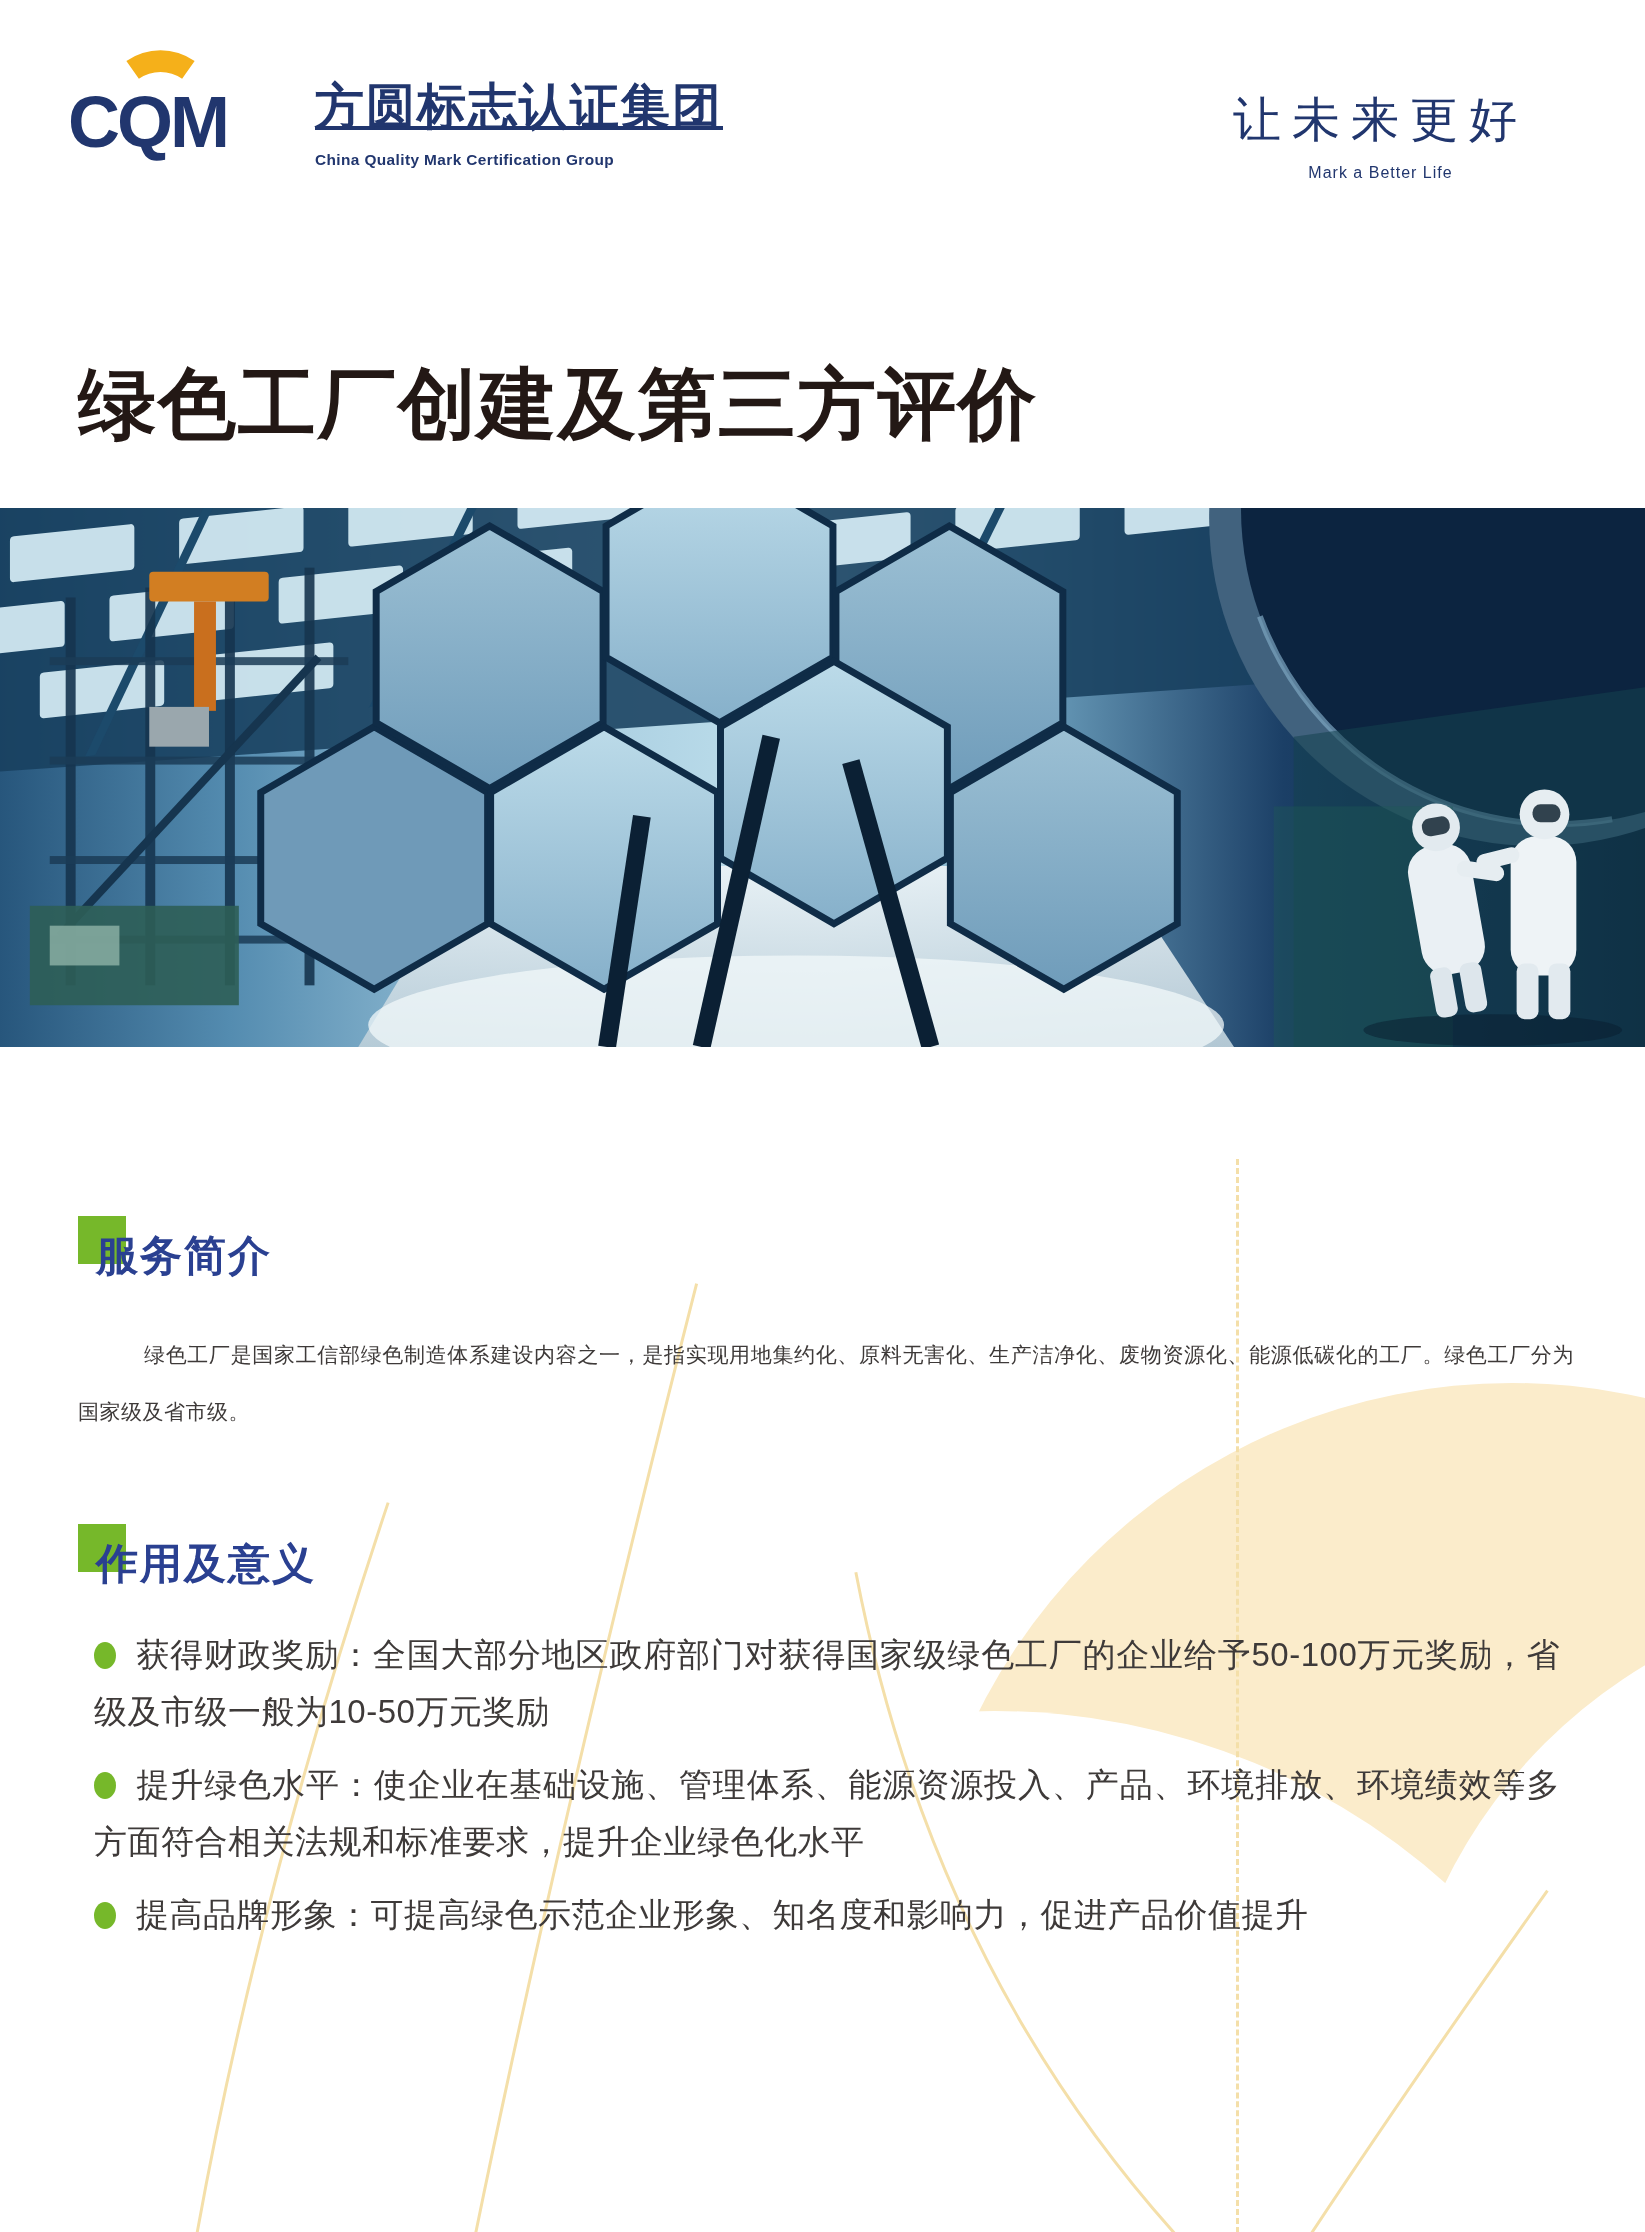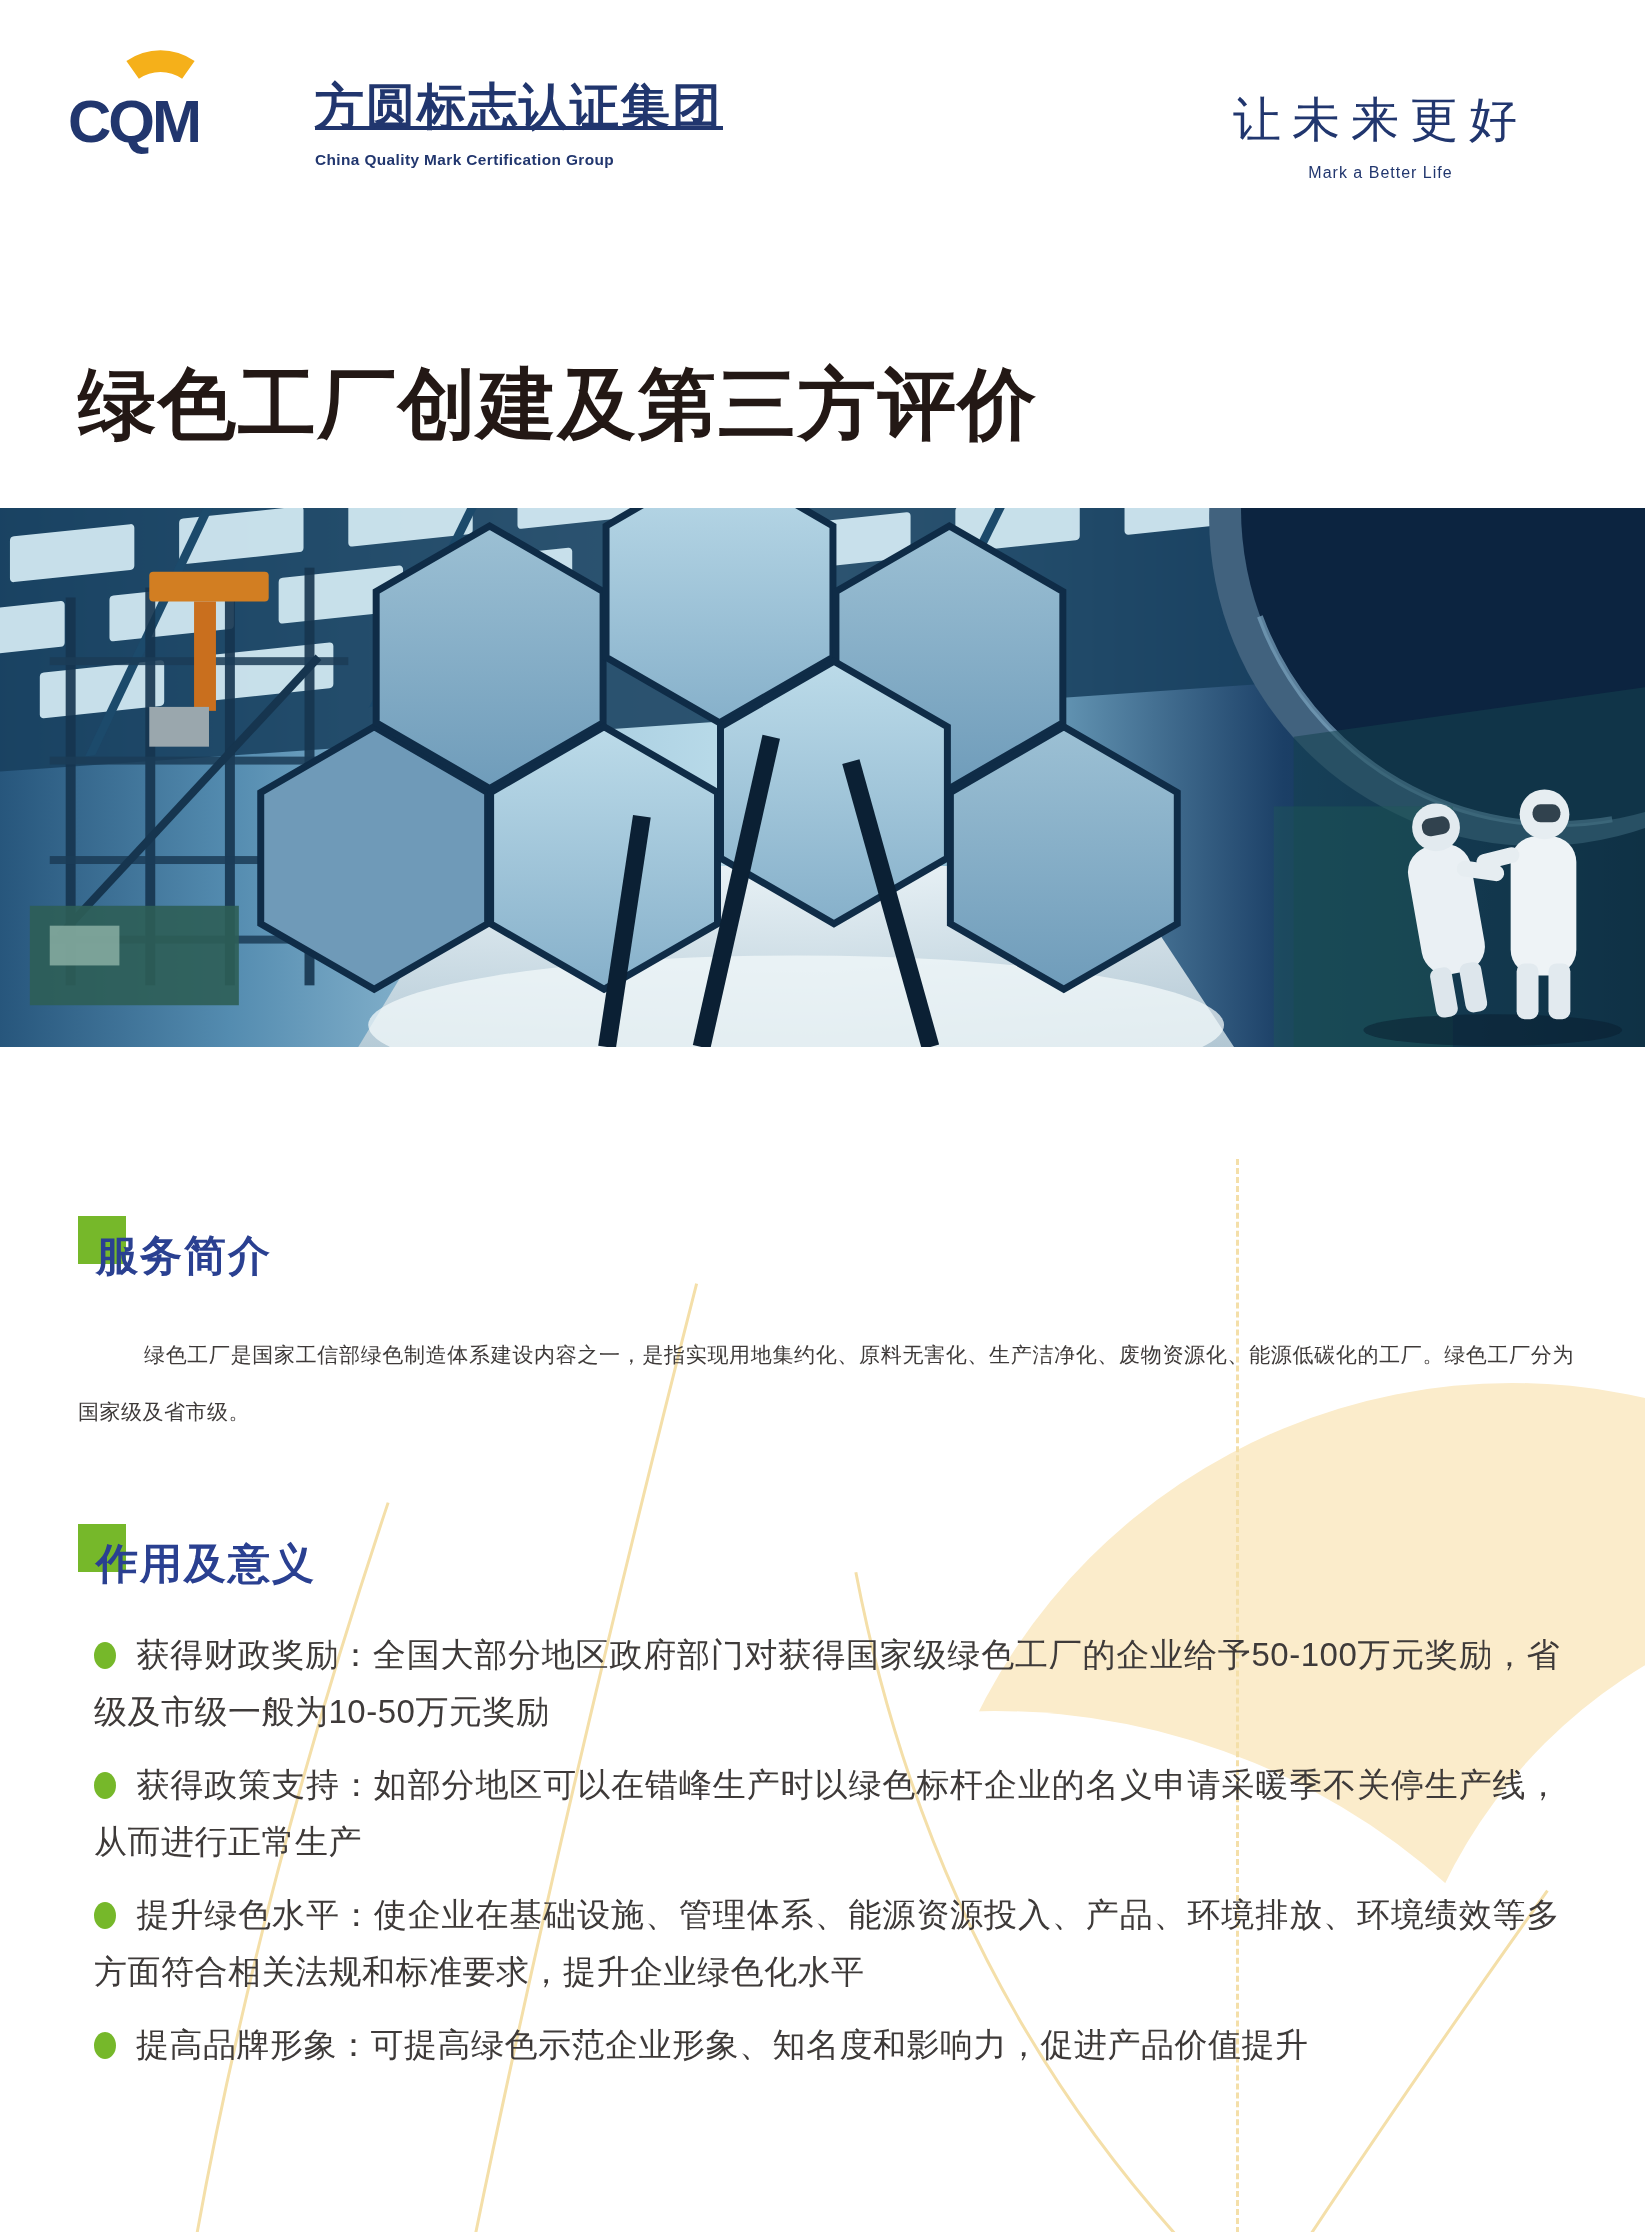--- a/index.html
+++ b/index.html
@@ -25,21 +25,21 @@
   .arcs{position:absolute;left:0;top:0;}
   .dashed-line{
     position:absolute;left:1236px;top:1159px;height:1074px;width:0;
     border-left:3px dashed var(--tan_line);
   }
   
   .header{position:absolute;left:0;top:0;width:1646px;height:219px;z-index:2;}
   .logo{position:absolute;left:68px;top:66px;display:flex;align-items:flex-start;}
   .logo-mark{position:relative;width:225px;height:103px;}
   .cqm{
-    position:absolute;left:0;top:12px;font-size:60px;line-height:88px;font-weight:bold;
+    position:absolute;left:0;top:12px;font-size:72px;line-height:88px;font-weight:bold;
     color:var(--navy);letter-spacing:-3px;
   }
   .logo-arc{position:absolute;left:28px;top:-18px;width:129px;height:34px;}
   .logo-names{margin-left:22px;padding-top:14px;}
   .logo-cn{font-size:49px;font-weight:bold;color:var(--navy);letter-spacing:2px;line-height:52px;text-decoration:underline;}
   .logo-en{font-size:15.4px;font-weight:bold;color:var(--navy);letter-spacing:0.4px;margin-top:19px;}
   .slogan{position:absolute;right:118px;top:88px;text-align:center;}
   .slogan-cn{font-size:48px;color:var(--navy);letter-spacing:11px;font-weight:500;}
   .slogan-en{font-size:16px;color:var(--navy);margin-top:12px;letter-spacing:1px;}
   
@@ -257,19 +257,18 @@
   </div>
   <p class="intro-para">绿色工厂是国家工信部绿色制造体系建设内容之一，是指实现用地集约化、原料无害化、生产洁净化、废物资源化、能源低碳化的工厂。绿色工厂分为国家级及省市级。</p>
 
   <div class="section-head" style="left:78px;top:1524px;">
     <div class="sec-square"></div>
     <div class="sec-title">作用及意义</div>
   </div>
 
   <div class="bullets">
     <p><span class="dot"></span><span>获得财政奖励：全国大部分地区政府部门对获得国家级绿色工厂的企业给予50-100万元奖励，省级及市级一般为10-50万元奖励</span></p>
-    <p><span class="dot"></span><span>获得政策支持：如部分地区可以在错峰生产时以绿色标杆企业的名义申请采暖季不关停生产线，从而进行正常生产</span></p>
     <p><span class="dot"></span><span>提升绿色水平：使企业在基础设施、管理体系、能源资源投入、产品、环境排放、环境绩效等多方面符合相关法规和标准要求，提升企业绿色化水平</span></p>
     <p><span class="dot"></span><span>提高品牌形象：可提高绿色示范企业形象、知名度和影响力，促进产品价值提升</span></p>
   </div>
 
 </div>
 
 
 </body></html>

